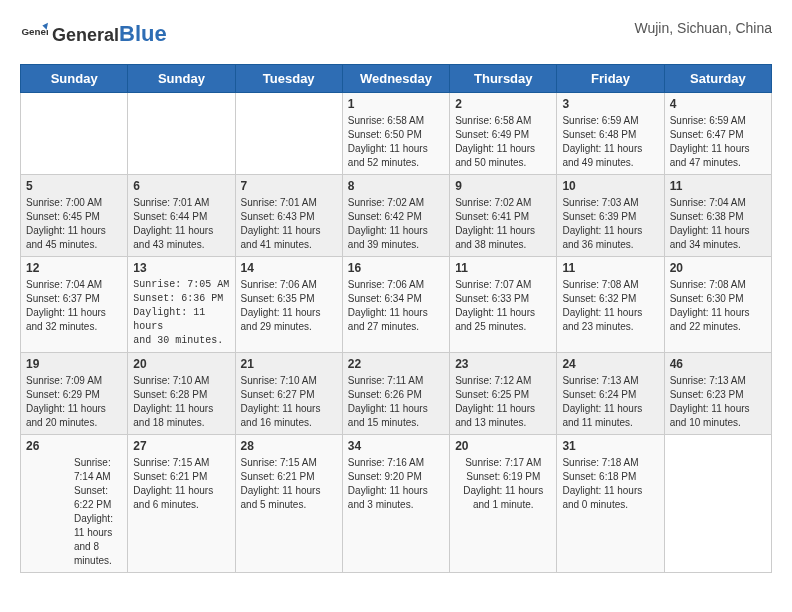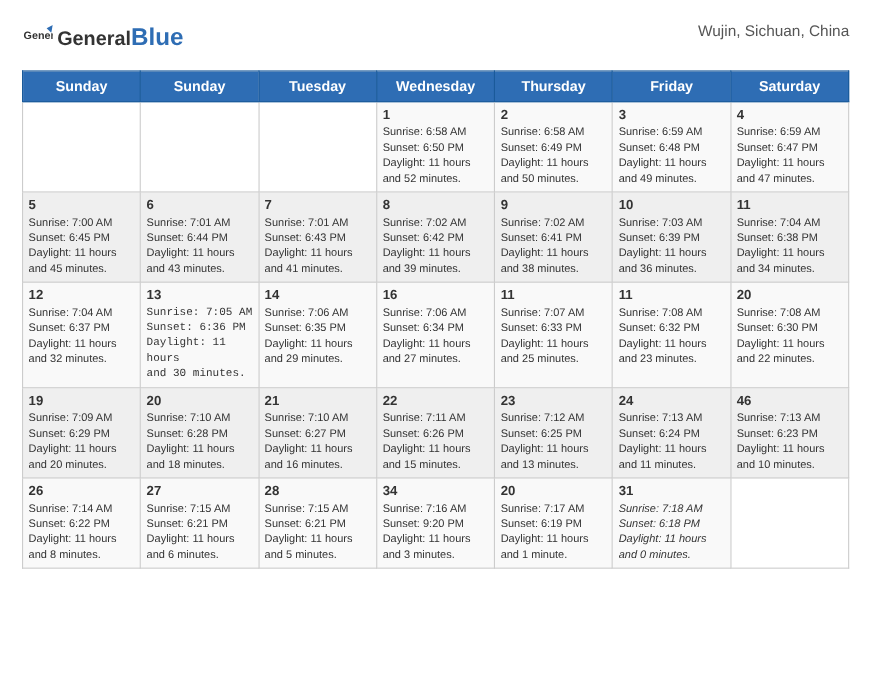--- a/index.html
+++ b/index.html
@@ -294,21 +294,21 @@
           <span class="day-number">46</span>
           <div class="day-info" style="white-space: pre-line;">Sunrise: 7:13 AM
 Sunset: 6:23 PM
 Daylight: 11 hours
 and 10 minutes.</div>
         </td>
       </tr>
       <tr>
         <td>
           <span class="day-number">26</span>
-          <div class="day-info" style="white-space: pre-line;">Sunrise: 7:14 AM
+          <div class="day-info" style="white-space: pre-line; margin-left: 48px;">Sunrise: 7:14 AM
 Sunset: 6:22 PM
 Daylight: 11 hours
 and 8 minutes.</div>
         </td>
         <td>
           <span class="day-number">27</span>
           <div class="day-info" style="white-space: pre-line;">Sunrise: 7:15 AM
 Sunset: 6:21 PM
 Daylight: 11 hours
 and 6 minutes.</div>
@@ -322,28 +322,28 @@
         </td>
         <td>
           <span class="day-number">34</span>
           <div class="day-info" style="white-space: pre-line;">Sunrise: 7:16 AM
 Sunset: 9:20 PM
 Daylight: 11 hours
 and 3 minutes.</div>
         </td>
         <td>
           <span class="day-number">20</span>
-          <div class="day-info" style="white-space: pre-line;">Sunrise: 7:17 AM
+          <div class="day-info" style="white-space: pre-line; text-align: center;">Sunrise: 7:17 AM
 Sunset: 6:19 PM
 Daylight: 11 hours
 and 1 minute.</div>
         </td>
         <td>
           <span class="day-number">31</span>
-          <div class="day-info" style="white-space: pre-line; font-style: italic;">Sunrise: 7:18 AM
+          <div class="day-info" style="white-space: pre-line;">Sunrise: 7:18 AM
 Sunset: 6:18 PM
 Daylight: 11 hours
 and 0 minutes.</div>
         </td>
         <td class="empty-cell"></td>
       </tr>
     </tbody>
 </table>
 
 </body></html>

